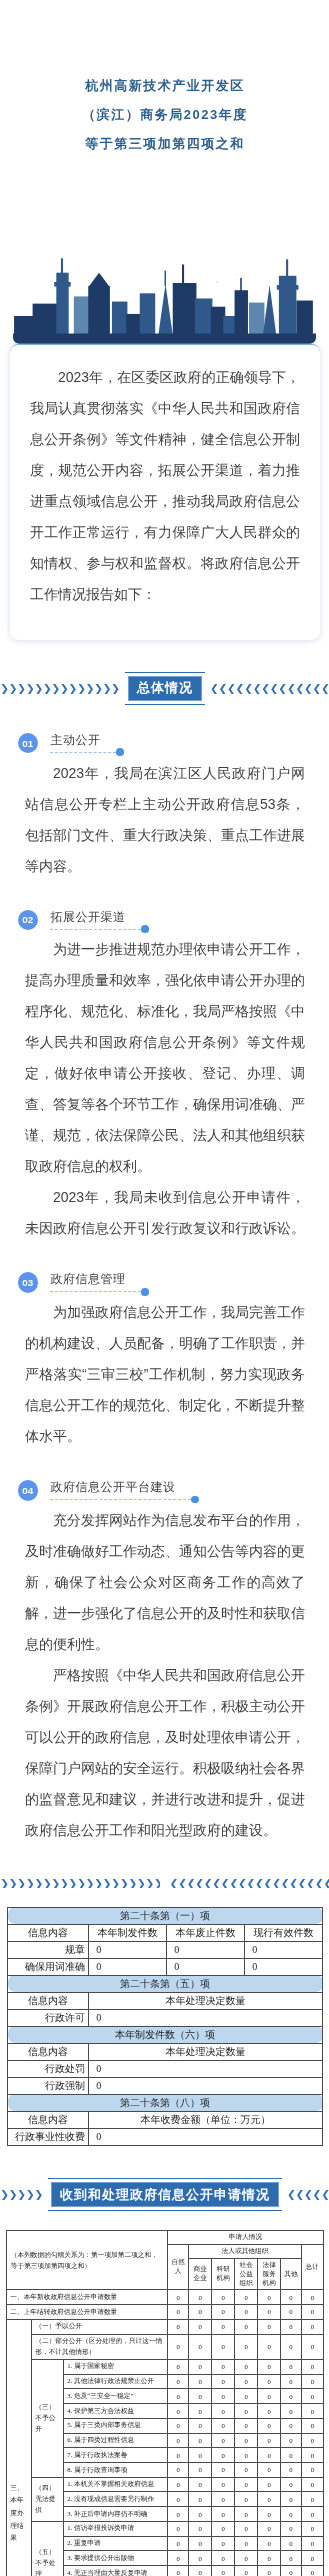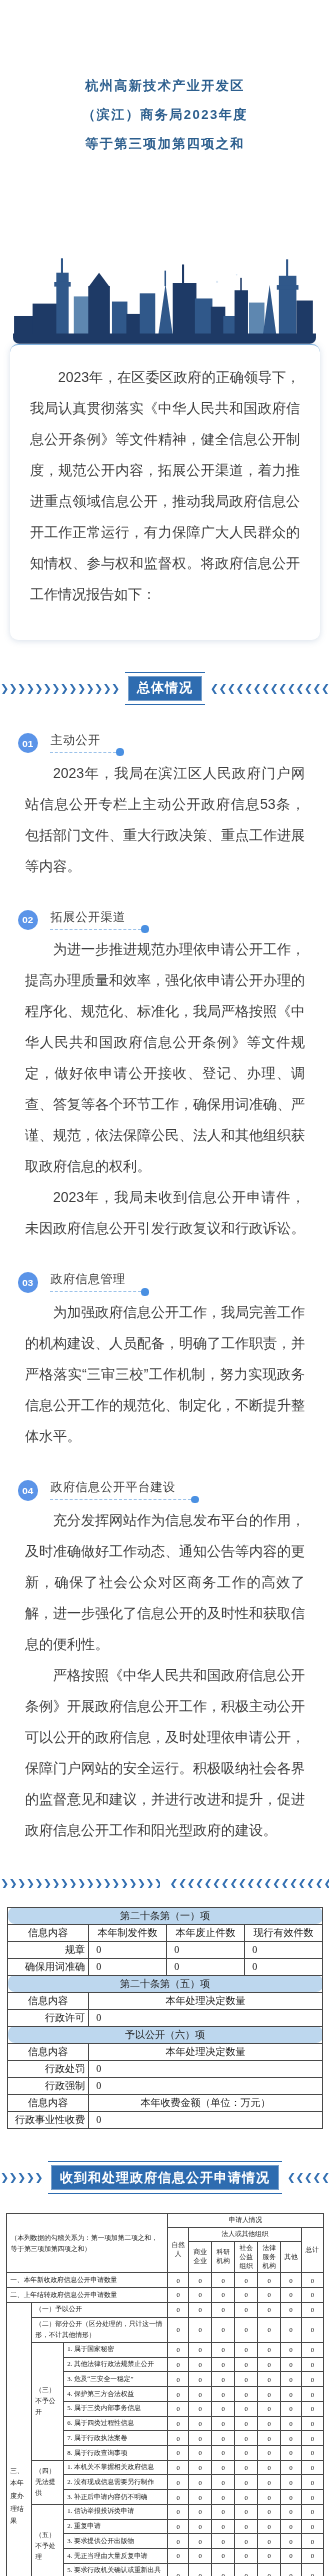--- a/index.html
+++ b/index.html
@@ -201,33 +201,36 @@
         </tr>
         <tr>
           <td class="colh">信息内容</td>
           <td class="colh" colspan="3">本年处理决定数量</td>
         </tr>
         <tr>
           <td class="lab">行政许可</td>
           <td class="val" colspan="3">0</td>
         </tr>
         <tr>
-          <td class="sec" colspan="4">予以公开（六）项</td>
+          <td class="sec" colspan="4">本年制发件数（六）项</td>
         </tr>
         <tr>
           <td class="colh">信息内容</td>
           <td class="colh" colspan="3">本年处理决定数量</td>
         </tr>
         <tr>
           <td class="lab">行政处罚</td>
           <td class="val" colspan="3">0</td>
         </tr>
         <tr>
           <td class="lab">行政强制</td>
           <td class="val" colspan="3">0</td>
+        </tr>
+        <tr>
+          <td class="sec" colspan="4">第二十条第（八）项</td>
         </tr>
         <tr>
           <td class="colh">信息内容</td>
           <td class="colh" colspan="3">本年收费金额（单位：万元）</td>
         </tr>
         <tr>
           <td class="lab">行政事业性收费</td>
           <td class="val" colspan="3">0</td>
         </tr>
       </tbody>

